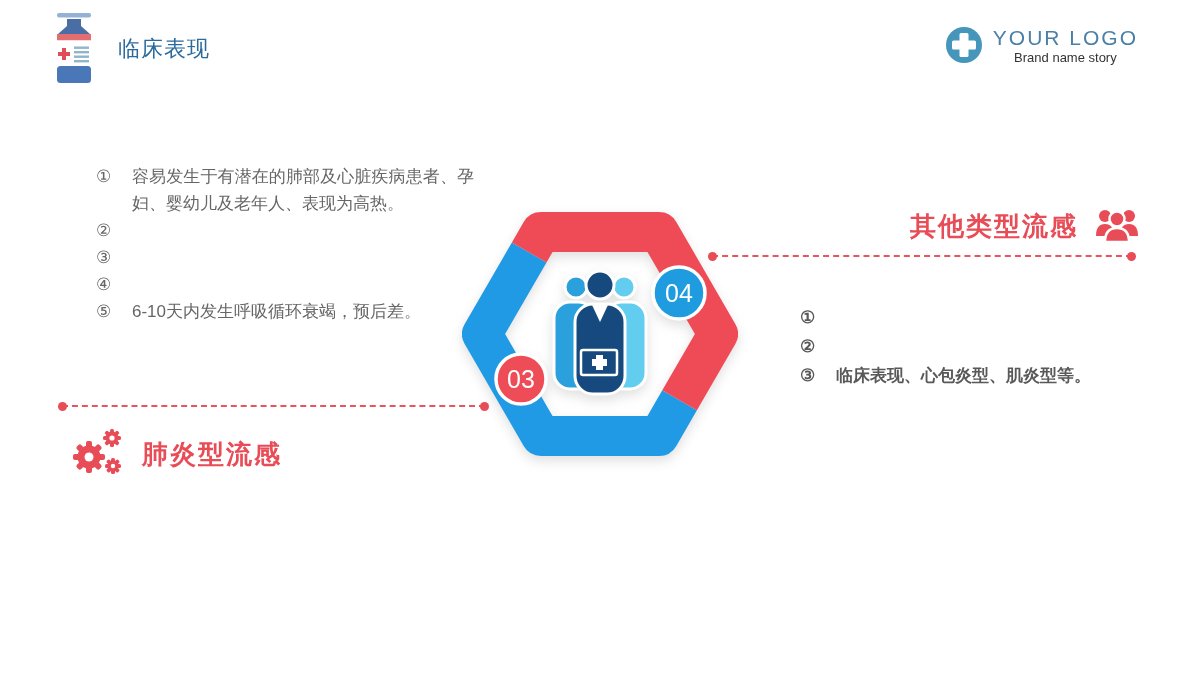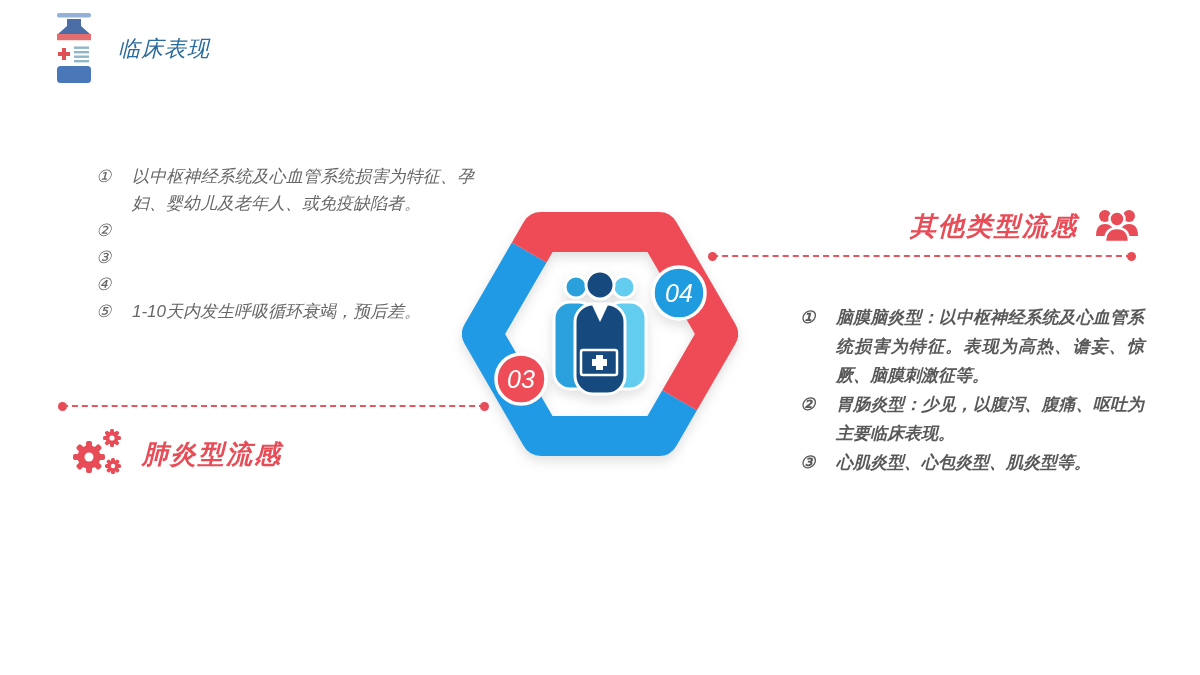--- a/index.html
+++ b/index.html
@@ -3,21 +3,21 @@
 <meta charset="utf-8">
 <style>
   * { margin:0; padding:0; box-sizing:border-box; }
   html,body { width:1200px; height:675px; }
   body {
     font-family:"Liberation Sans", sans-serif;
     background:#ffffff;
     position:relative;
     overflow:hidden;
   }
-  .stage { position:absolute; inset:0; width:1200px; height:675px;font-style:italic; }
+  .stage { position:absolute; inset:0; width:1200px; height:675px; }
 
   
   .bottle { position:absolute; left:48px; top:10px; }
   .slide-title {
     position:absolute; left:118px; top:34px;
     font-size:22px; font-weight:500; color:#2b6a9c; letter-spacing:1px;
   }
   .logo-wrap { position:absolute; right:62px; top:26px; display:flex; align-items:flex-start; gap:10px; }
   .logo-texts { display:flex; flex-direction:column; align-items:center; }
   .logo-name { font-size:21px; color:#4b80a6; letter-spacing:2px; line-height:24px; }
@@ -73,38 +73,49 @@
     <rect x="14" y="38" width="4" height="12" fill="#e04f55"></rect>
     <rect x="10" y="42" width="12" height="4" fill="#e04f55"></rect>
     <rect x="26" y="36.5" width="15" height="2.4" fill="#8fb6c9"></rect>
     <rect x="26" y="41" width="15" height="2.4" fill="#8fb6c9"></rect>
     <rect x="26" y="45.5" width="15" height="2.4" fill="#8fb6c9"></rect>
     <rect x="26" y="50" width="15" height="2.4" fill="#8fb6c9"></rect>
     <rect x="9" y="56" width="34" height="17" rx="3.5" fill="#4a77b8"></rect>
   </svg>
   <div class="slide-title">临床表现</div>
 
+  <div class="logo-wrap">
+    <svg width="38" height="38" viewBox="0 0 38 38">
+      <circle cx="19" cy="19" r="18" fill="#4596ba"></circle>
+      <rect x="14.5" y="7" width="9" height="24" rx="1.5" fill="#ffffff"></rect>
+      <rect x="7" y="14.5" width="24" height="9" rx="1.5" fill="#ffffff"></rect>
+    </svg>
+    <div class="logo-texts">
+      <div class="logo-name">YOUR LOGO</div>
+      <div class="logo-tag">Brand name story</div>
+    </div>
+  </div>
 
   <div class="num-list list-left">
     <div class="row">
       <span class="num">①</span>
-      <span class="txt">以中枢神经系统及心血管系统损害为特征、孕妇、婴幼儿及老年人、或免疫缺陷者。</span>
+      <span class="txt">容易发生于有潜在的肺部及心脏疾病患者、孕妇、婴幼儿及老年人、表现为高热。</span>
     </div>
     <div class="row">
       <span class="num">②</span>
     </div>
     <div class="row">
       <span class="num">③</span>
     </div>
     <div class="row">
       <span class="num">④</span>
     </div>
     <div class="row">
       <span class="num">⑤</span>
-      <span class="txt">1-10天内发生呼吸循环衰竭，预后差。</span>
+      <span class="txt">6-10天内发生呼吸循环衰竭，预后差。</span>
     </div>
   </div>
 
   <div class="dash-line dash-left">
     <span class="dot start"></span>
     <span class="dot end"></span>
   </div>
   <div class="dash-line dash-right">
     <span class="dot start"></span>
     <span class="dot end"></span>
@@ -183,25 +194,23 @@
     </g>
     <g>
       <circle cx="71" cy="187" r="25" fill="#ee4d58" stroke="#ffffff" stroke-width="3.5"></circle>
       <text class="badge-num" x="71" y="196" text-anchor="middle">03</text>
     </g>
   </svg>
 
   <div class="num-list list-right">
     <div class="row">
       <span class="num">①</span>
-      <span class="txt">脑膜脑炎型：以中枢神经系统及心血管系统损害为特征。表现为高热、谵妄、惊厥、脑膜刺激征等。</span>
     </div>
     <div class="row">
       <span class="num">②</span>
-      <span class="txt">胃肠炎型：少见，以腹泻、腹痛、呕吐为主要临床表现。</span>
     </div>
     <div class="row">
       <span class="num">③</span>
-      <span class="txt">心肌炎型、心包炎型、肌炎型等。</span>
+      <span class="txt">临床表现、心包炎型、肌炎型等。</span>
     </div>
   </div>
 
 </div>
 
 </body></html>

